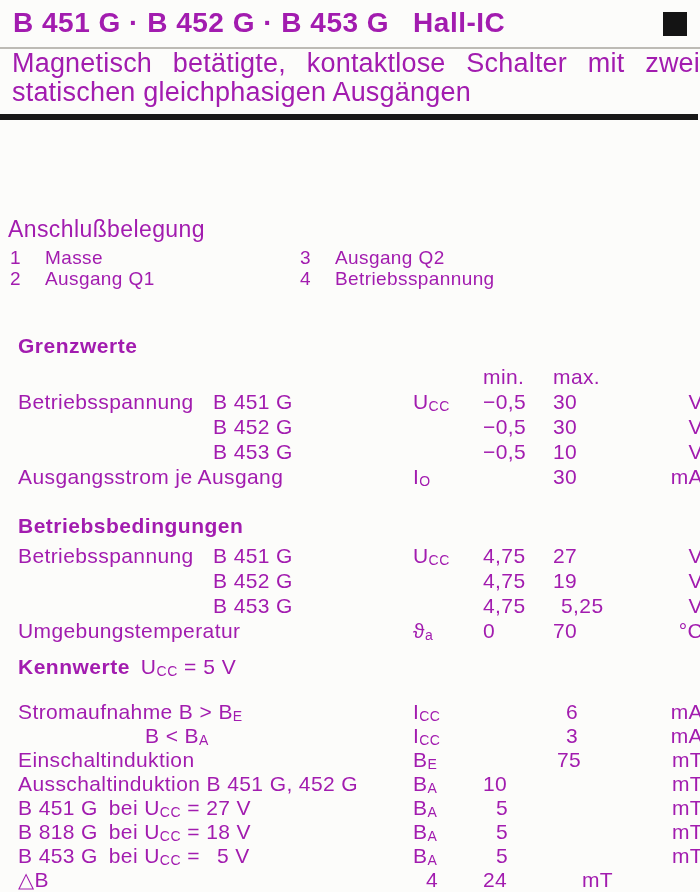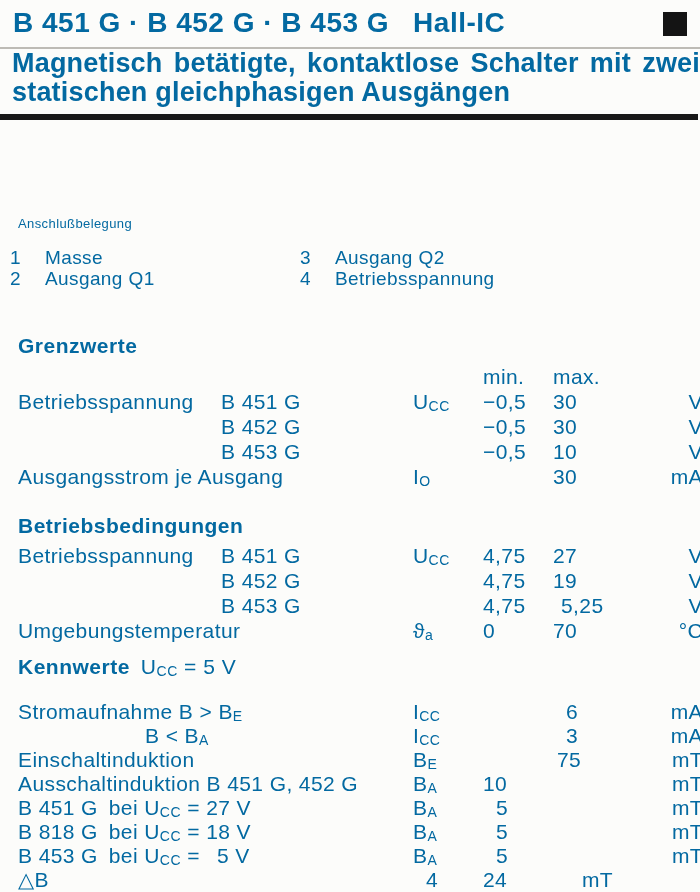--- a/index.html
+++ b/index.html
@@ -1,45 +1,45 @@
 <!DOCTYPE html>
 <html><head>
 <meta charset="utf-8">
 <style>
   * { margin:0; padding:0; box-sizing:border-box; }
   html,body { background:#e8e8e6; }
   .page {
     position:relative; width:700px; height:892px; margin:0 auto;
-    background:#fcfcfa; color:#0369a1; overflow:hidden;
+    background:#fcfcfa; color:#a21caf; overflow:hidden;
     font-family:"Liberation Sans", sans-serif;
   }
   .title { position:absolute; left:13px; top:7px; font-size:28px; font-weight:700; letter-spacing:.5px; white-space:nowrap; }
   .title .suffix { margin-left:24px; }
   .corner-square { position:absolute; left:663px; top:12px; width:24px; height:24px; background:#141414; }
   .title-rule { position:absolute; left:0; top:47px; width:700px; height:2px; background:#bdbbb5; }
-  .subtitle { position:absolute; left:12px; top:49px; width:688px; font-size:27px; line-height:29px; font-weight:700; text-align:justify; letter-spacing:.2px; }
+  .subtitle { position:absolute; left:12px; top:49px; width:688px; font-size:27px; line-height:29px; font-weight:400; text-align:justify; letter-spacing:.2px; }
   .thick-rule { position:absolute; left:0; top:114px; width:698px; height:6px; background:#181818; }
   .bauform { position:absolute; left:13px; top:156px; font-size:24px; letter-spacing:.8px; }
-  .pins-heading { position:absolute; left:18px; top:216px; font-size:13px; letter-spacing:.4px; }
+  .pins-heading { position:absolute; left:8px; top:216px; font-size:23px; letter-spacing:.4px; }
   .pins { position:absolute; left:10px; top:247px; width:682px; display:grid;
           grid-template-columns:35px 255px 35px 1fr; grid-auto-rows:21px;
           font-size:19px; letter-spacing:.4px; }
   .section { position:absolute; left:18px; width:685px; }
   .sec1 { top:334px; } .sec2 { top:514px; } .sec3 { top:655px; }
   .sec-heading { font-size:21px; font-weight:700; letter-spacing:.5px; height:24px; line-height:24px; white-space:nowrap; }
   .sec-heading .reg { font-weight:400; }
   .colhead { margin-top:6px; }
   .rows-b { margin-top:5px; } .rows-k { margin-top:21px; }
   .trow, .colhead {
     display:grid; grid-template-columns:395px 70px 70px 60px 1fr;
     height:25px; line-height:25px; font-size:21px; letter-spacing:.4px; white-space:nowrap;
   }
   .sec3 .trow { height:24px; line-height:24px; }
   .c-label { position:relative; }
-  .c-label .device { position:absolute; left:195px;margin-left:8px; }
+  .c-label .device { position:absolute; left:195px; }
   .c-unit { text-align:right; }
   .sub { font-size:14px; vertical-align:-2px; letter-spacing:.5px; }
   .pad1 { padding-left:13px; } .pad2 { padding-left:8px; } .pad3 { padding-left:4px; }
   .indent { padding-left:127px; }
 </style>
 </head>
 <body>
 
 <div class="page">
 

